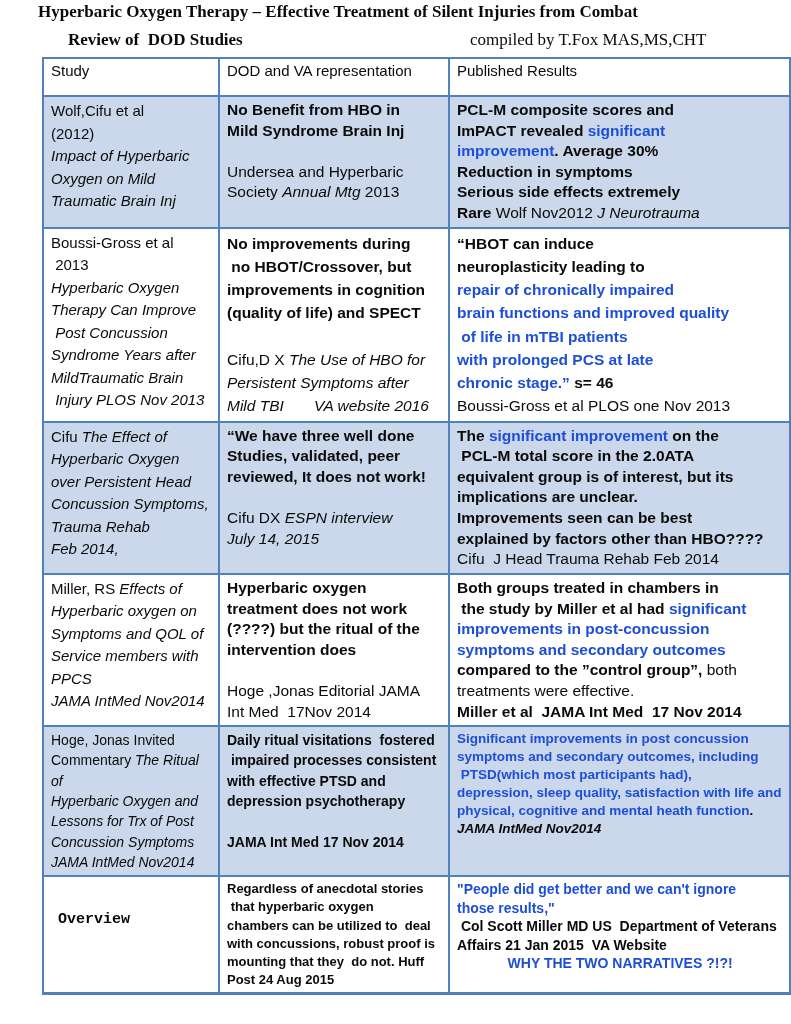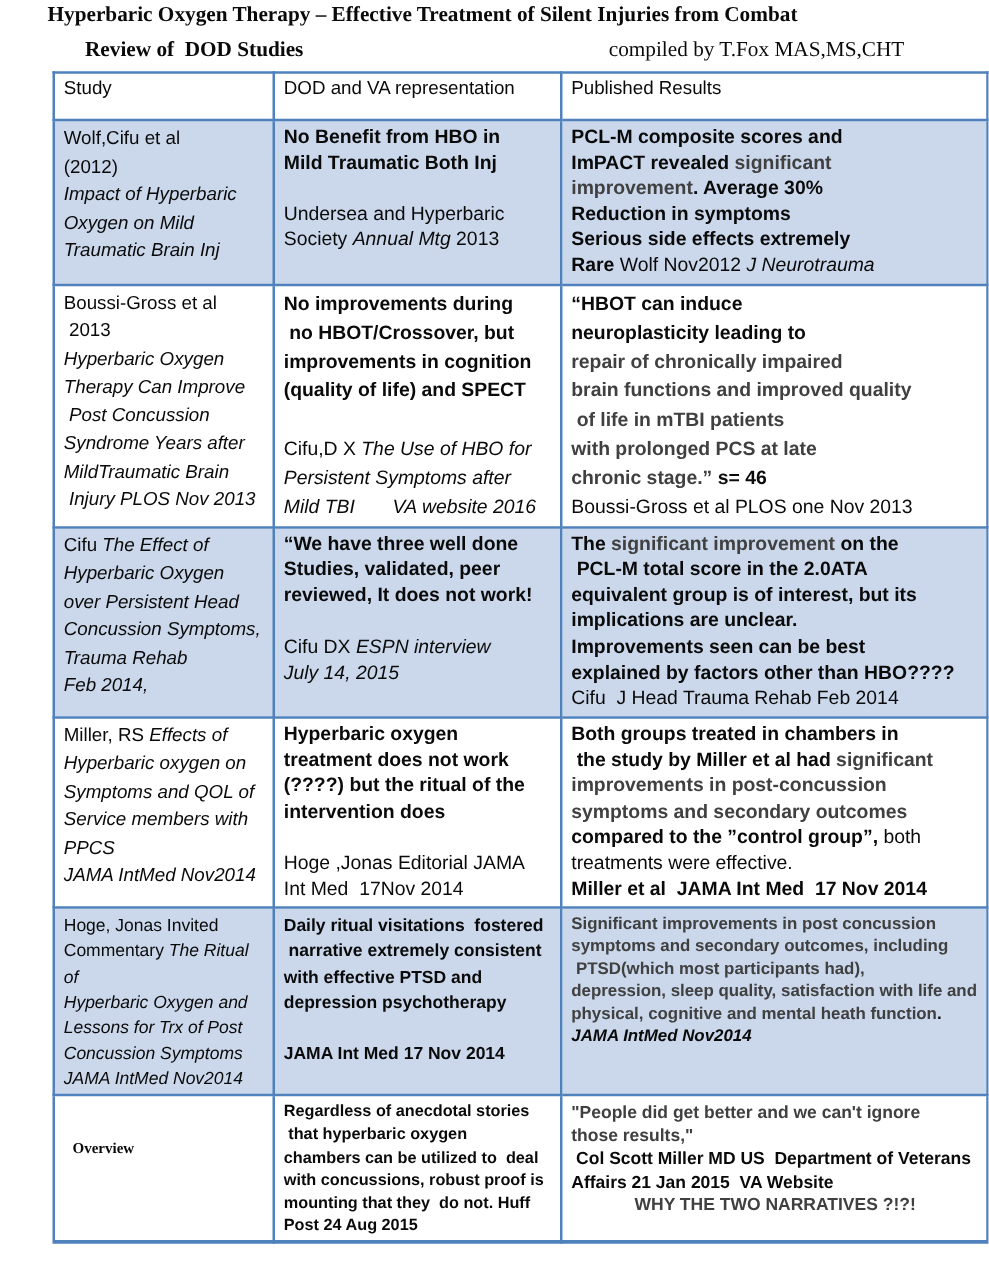--- a/index.html
+++ b/index.html
@@ -7,21 +7,21 @@
     position:relative;width:791px;height:1024px;background:#ffffff;overflow:hidden;
     font-family:"Liberation Serif", serif;color:#0a0a0a;
   }
   .title-line1{
     position:absolute;left:38px;top:2px;font-size:17px;font-weight:bold;white-space:pre;
   }
   .title-line2-left{
     position:absolute;left:68px;top:30px;font-size:17px;font-weight:bold;white-space:pre;
   }
   .title-line2-right{
-    position:absolute;left:487px;top:30px;font-size:17px;font-weight:normal;white-space:pre;
+    position:absolute;left:470px;top:30px;font-size:17px;font-weight:normal;white-space:pre;
   }
   table.doc-table{
     position:absolute;left:42px;top:57px;width:747px;
     border-collapse:collapse;table-layout:fixed;
     border:2px solid #4f81bd;border-bottom-width:3px;
   }
   .doc-table col.w1{width:176px;}
   .doc-table col.w2{width:230px;}
   .doc-table col.w3{width:341px;}
   .doc-table th,.doc-table td{
@@ -38,29 +38,29 @@
   .row-2{height:140px;}
   .row-3{height:150px;}
   .row-4{height:127px;}
   .row-5{height:96px;}
   td.c1{font-family:"Liberation Sans", sans-serif;font-size:15px;line-height:1.5;}
   td.c2,td.c3{font-family:Liberation Sans, sans-serif;font-size:15.5px;line-height:1.33;}
   .row-1 td.c2,.row-1 td.c3{line-height:1.5;}
   .row-4 td.c1{font-size:14px;line-height:1.45;}
   .row-4 td.c2{font-size:14px;line-height:1.45;}
   .row-4 td.c3{font-size:13.5px;line-height:1.33;}
-  .row-5 td.c1{font-family:Liberation Serif, serif;font-size:12px;font-weight:bold;
+  .row-5 td.c1{font-family:Liberation Mono, monospace;font-size:15px;font-weight:bold;
                padding-top:32px;padding-left:14px;}
   .row-5 td.c2{font-size:13px;line-height:1.4;}
   .row-5 td.c3{font-size:14px;line-height:1.32;}
   .ln{white-space:pre-wrap;}
   .ln:empty::before{content:"\a0";}
   .b{font-weight:bold;}
   .i{font-style:italic;}
-  .red{color:#404040;text-align:right;}
+  .red{color:#1d4ed8;text-align:right;}
 </style>
 </head>
 <body>
 
 <div class="page">
   <div class="title-line1">Hyperbaric Oxygen Therapy – Effective Treatment of Silent Injuries from Combat</div>
   <div class="title-line2-left">Review of  DOD Studies</div>
   <div class="title-line2-right">compiled by T.Fox MAS,MS,CHT</div>
 
   <table class="doc-table">
@@ -80,21 +80,21 @@
         <tr class="row-0 shaded">
           <td class="c1">
             <div class="ln"><span class="">Wolf,Cifu et al</span></div>
             <div class="ln"><span class="">(2012)</span></div>
             <div class="ln"><span class="i ">Impact of Hyperbaric</span></div>
             <div class="ln"><span class="i ">Oxygen on Mild</span></div>
             <div class="ln"><span class="i ">Traumatic Brain Inj</span></div>
           </td>
           <td class="c2">
             <div class="ln"><span class="b ">No Benefit from HBO in</span></div>
-            <div class="ln"><span class="b ">Mild Traumatic Both Inj</span></div>
+            <div class="ln"><span class="b ">Mild Syndrome Brain Inj</span></div>
             <div class="ln"></div>
             <div class="ln"><span class="">Undersea and Hyperbaric</span></div>
             <div class="ln"><span class="">Society </span><span class="i ">Annual Mtg </span><span class="">2013</span></div>
           </td>
           <td class="c3">
             <div class="ln"><span class="b ">PCL-M composite scores and</span></div>
             <div class="ln"><span class="b ">ImPACT revealed </span><span class="b red">significant</span></div>
             <div class="ln"><span class="b red">improvement</span><span class="b ">. Average 30%</span></div>
             <div class="ln"><span class="b ">Reduction in symptoms</span></div>
             <div class="ln"><span class="b ">Serious side effects extremely</span></div>
@@ -192,21 +192,21 @@
           <td class="c1">
             <div class="ln"><span class="">Hoge, Jonas Invited</span></div>
             <div class="ln"><span class="">Commentary </span><span class="i ">The Ritual of</span></div>
             <div class="ln"><span class="i ">Hyperbaric Oxygen and</span></div>
             <div class="ln"><span class="i ">Lessons for Trx of Post</span></div>
             <div class="ln"><span class="i ">Concussion Symptoms</span></div>
             <div class="ln"><span class="i ">JAMA IntMed Nov2014</span></div>
           </td>
           <td class="c2">
             <div class="ln"><span class="b ">Daily ritual visitations  fostered</span></div>
-            <div class="ln"><span class="b "> narrative extremely consistent</span></div>
+            <div class="ln"><span class="b "> impaired processes consistent</span></div>
             <div class="ln"><span class="b ">with effective PTSD and</span></div>
             <div class="ln"><span class="b ">depression psychotherapy</span></div>
             <div class="ln"></div>
             <div class="ln"><span class="b ">JAMA Int Med 17 Nov 2014</span></div>
           </td>
           <td class="c3">
             <div class="ln"><span class="b red">Significant improvements in post concussion</span></div>
             <div class="ln"><span class="b red">symptoms and secondary outcomes, including</span></div>
             <div class="ln"><span class="b red"> PTSD(which most participants had),</span></div>
             <div class="ln"><span class="b red">depression, sleep quality, satisfaction with life and</span></div>

